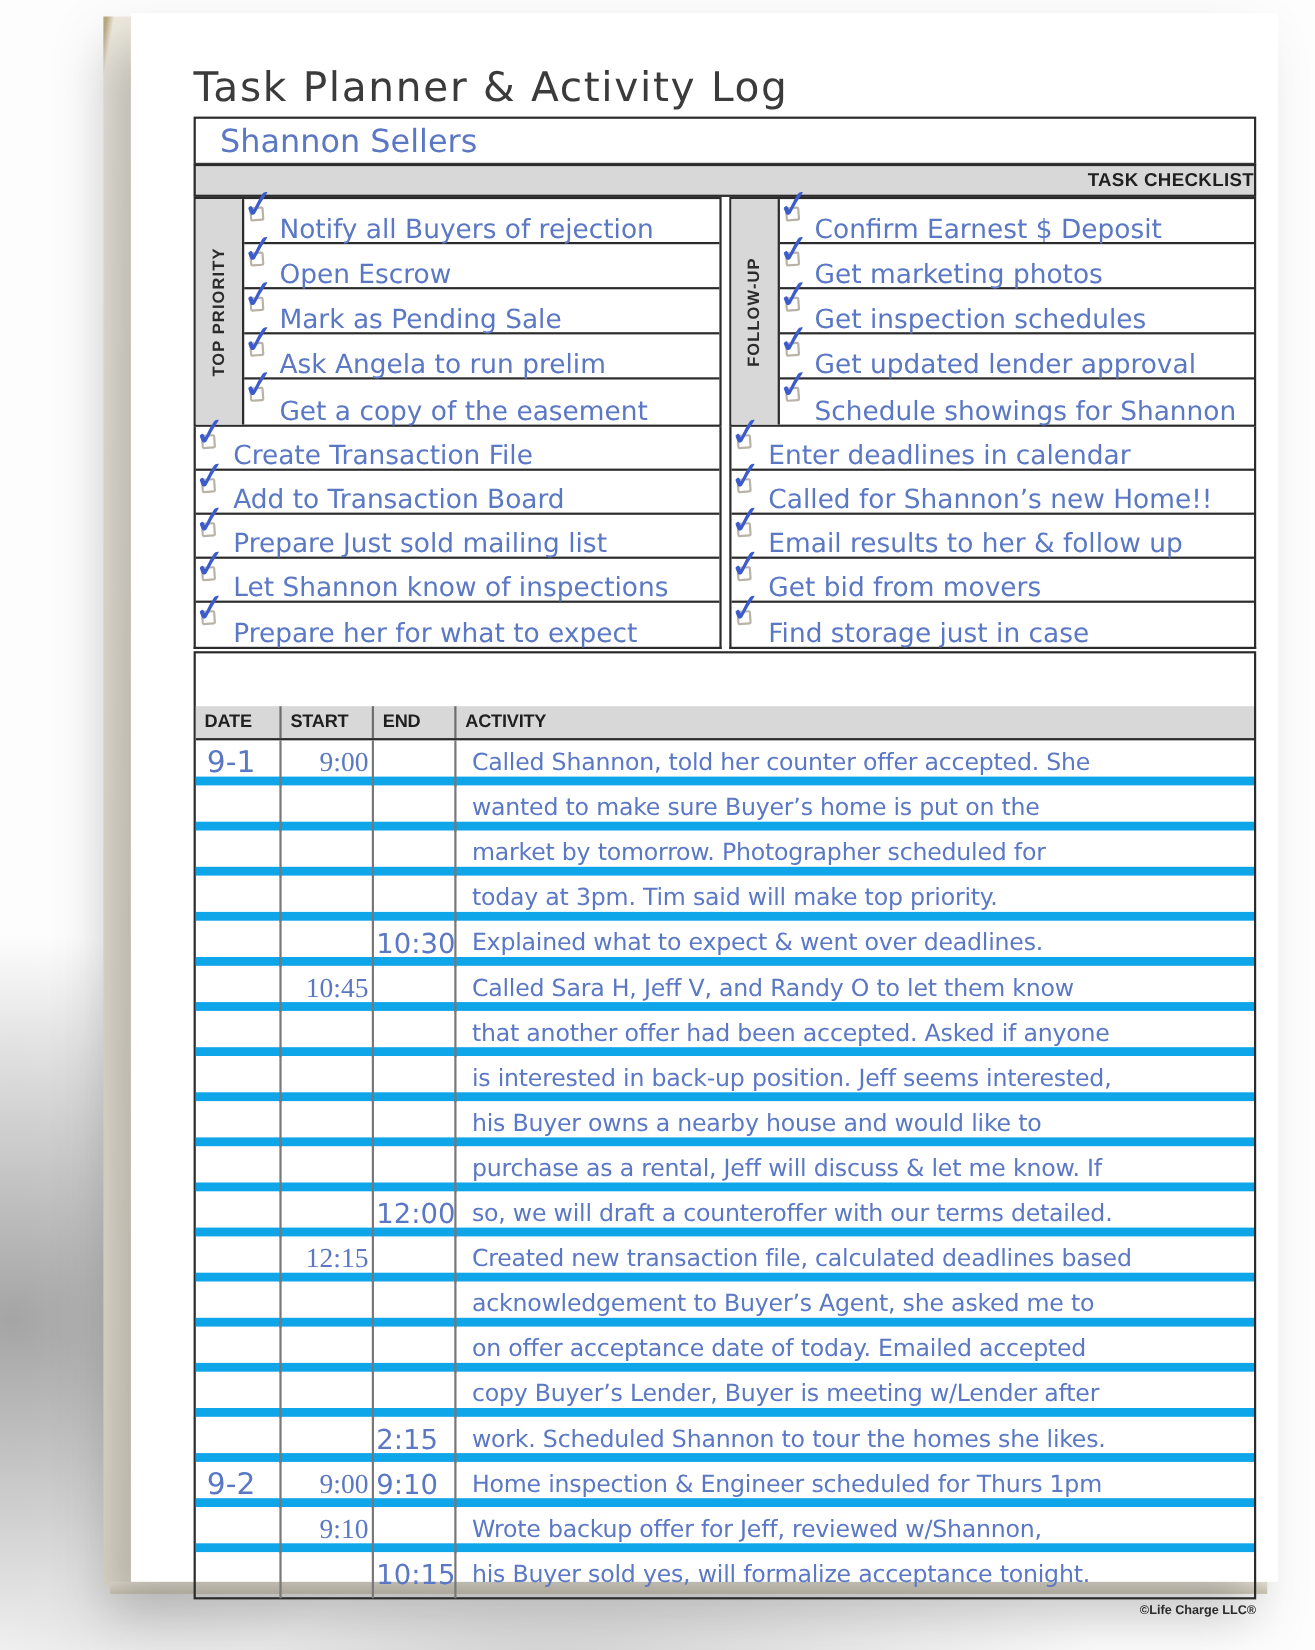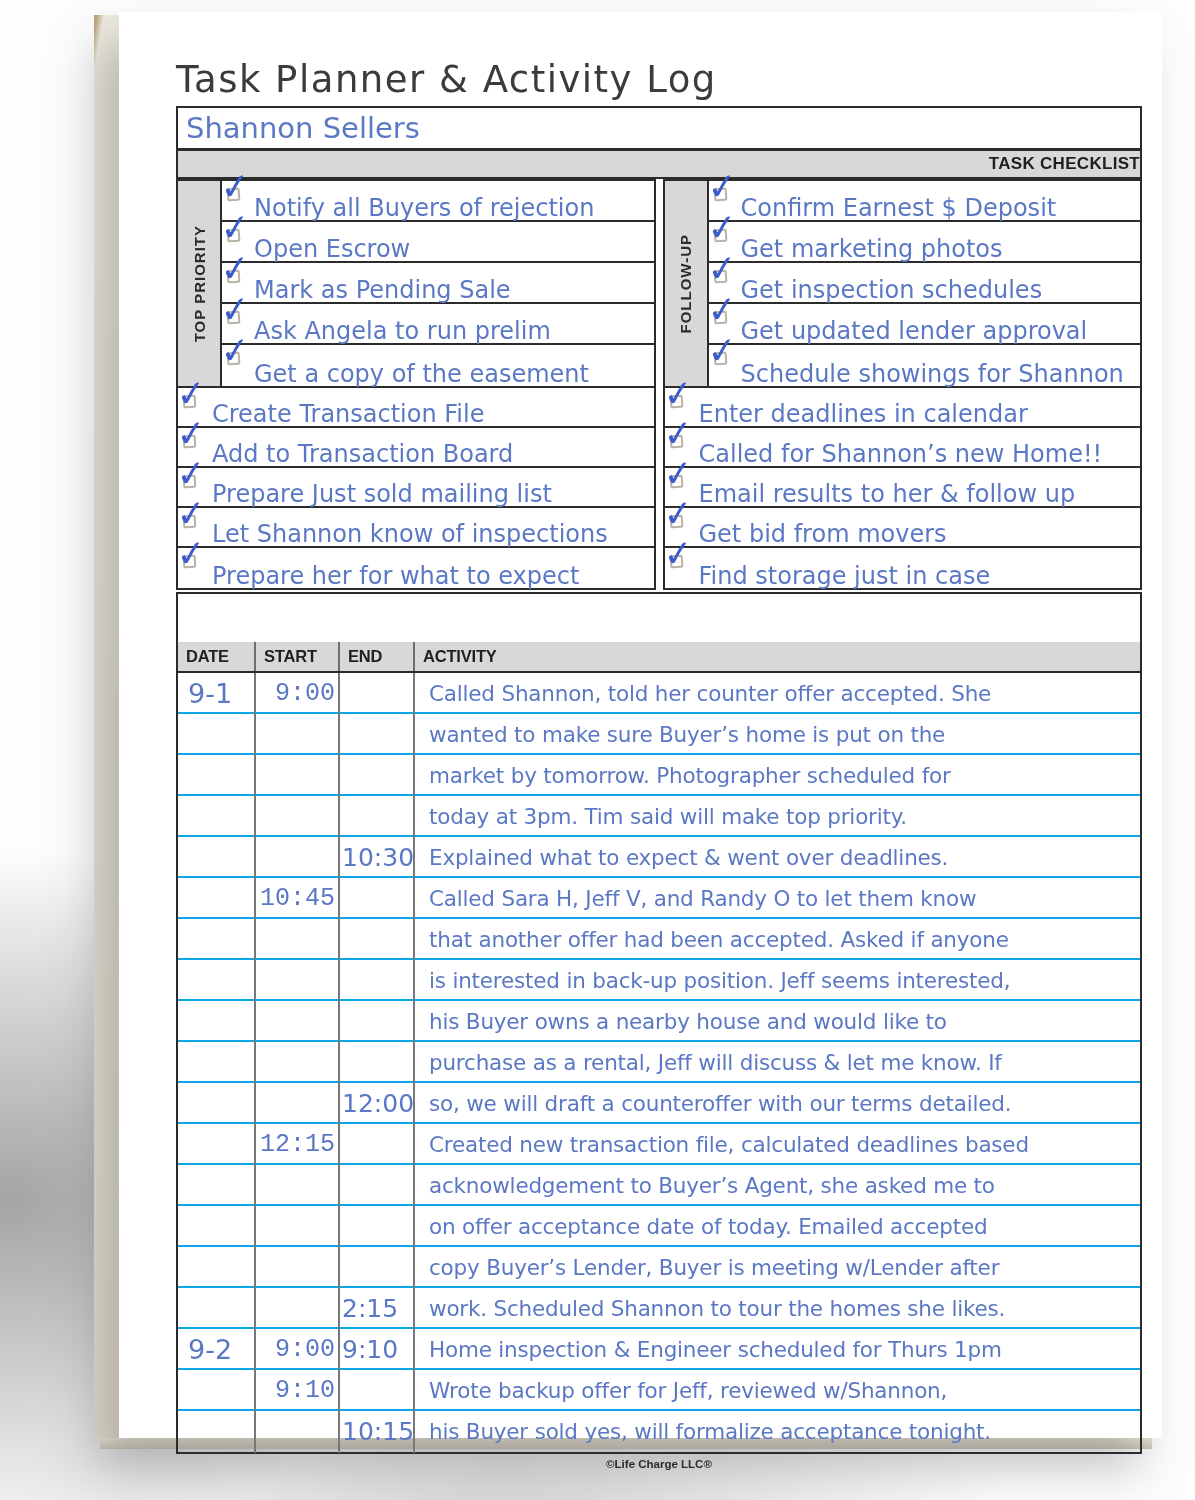--- a/index.html
+++ b/index.html
@@ -34,21 +34,21 @@
     text-align: left; font-size: 37px; color: #3b3b3b; letter-spacing: 1.5px;
     font-family: "DejaVu Sans", sans-serif; font-weight: 500;
   }
 
   .form { position: absolute; left: 57px; top: 94px; width: 966px; }
 
   .hand { color: #5b78c4; font-family: "DejaVu Sans", sans-serif; }
 
   .name-row {
     height: 44px; border: 2.5px solid #2b2b2b;
-    font-size: 29px; line-height: 40px; padding-left: 8px;
+    font-size: 29px; line-height: 40px; padding-left: 22px;
   }
 
   .bar {
     height: 30px; margin-top: -1px; border: 2px solid #2b2b2b; background: #d8d8d8;
     text-align: right; font-weight: 700; font-size: 17px; line-height: 26px;
     color: #1f1f1f; letter-spacing: 0.3px;
   }
 
   .cl-top, .cl-bottom { display: flex; gap: 7px; }
   .half { flex: 1; display: flex; border: 2.5px solid #2b2b2b; border-top-width: 2px; }
@@ -80,30 +80,30 @@
   .half2 .cl-text { left: 34px; }
 
   .atable { margin-top: 2px; border: 2.5px solid #2b2b2b; }
   .ahead, .arow { display: grid; grid-template-columns: 78px 84px 75px 1fr; }
   .ahead { height: 31px; background: #d8d8d8; border-bottom: 2.5px solid #2b2b2b; margin-top: 48px; }
   .ahead .hc {
     font-weight: 700; font-size: 16.5px; line-height: 28px; padding-left: 8px;
     color: #1f1f1f; border-right: 2px solid #6e6e6e; letter-spacing: -0.2px;
   }
   .ahead .hc:last-child { border-right: none; }
-  .arow { height: 41px; border-bottom: 2px solid #0ea5e9; }
+  .arow { height: 41px; border-bottom: 8px solid #0ea5e9; }
   .arow:last-child { border-bottom: none; }
   .c { border-right: 2px solid #787878; overflow: visible; white-space: nowrap; }
   .c:last-child { border-right: none; }
   .vdate { font-size: 27px; line-height: 42px; padding-left: 10px; color: #5b78c4; font-family: "DejaVu Sans", sans-serif; }
-  .vstart { font-size: 25px; line-height: 42px; text-align: right; padding-right: 3px; color: #5b78c4; font-family: Liberation Mono, monospace; }
+  .vstart { font-size: 25px; line-height: 42px; text-align: right; padding-right: 3px; color: #5b78c4; font-family: Liberation Serif, serif; }
   .vend { font-size: 25px; line-height: 42px; padding-left: 2px; color: #5b78c4; font-family: "DejaVu Sans", sans-serif; }
   .vtext { font-size: 21.5px; line-height: 42px; padding-left: 14px; letter-spacing: -0.2px; color: #5b78c4; font-family: "DejaVu Sans", sans-serif; }
 
-  .credit { text-align: center; margin-top: 4px; font-size: 11.5px; font-weight: 700; color: #2b2b2b; }
+  .credit { text-align: right; margin-top: 4px; font-size: 11.5px; font-weight: 700; color: #2b2b2b; }
 </style>
 </head>
 <body>
 
 <div class="scene">
   <div class="edge-left"></div>
   <div class="edge-bottom"></div>
 
   <div class="sheet">
     <div class="title">Task Planner &amp; Activity Log</div>

